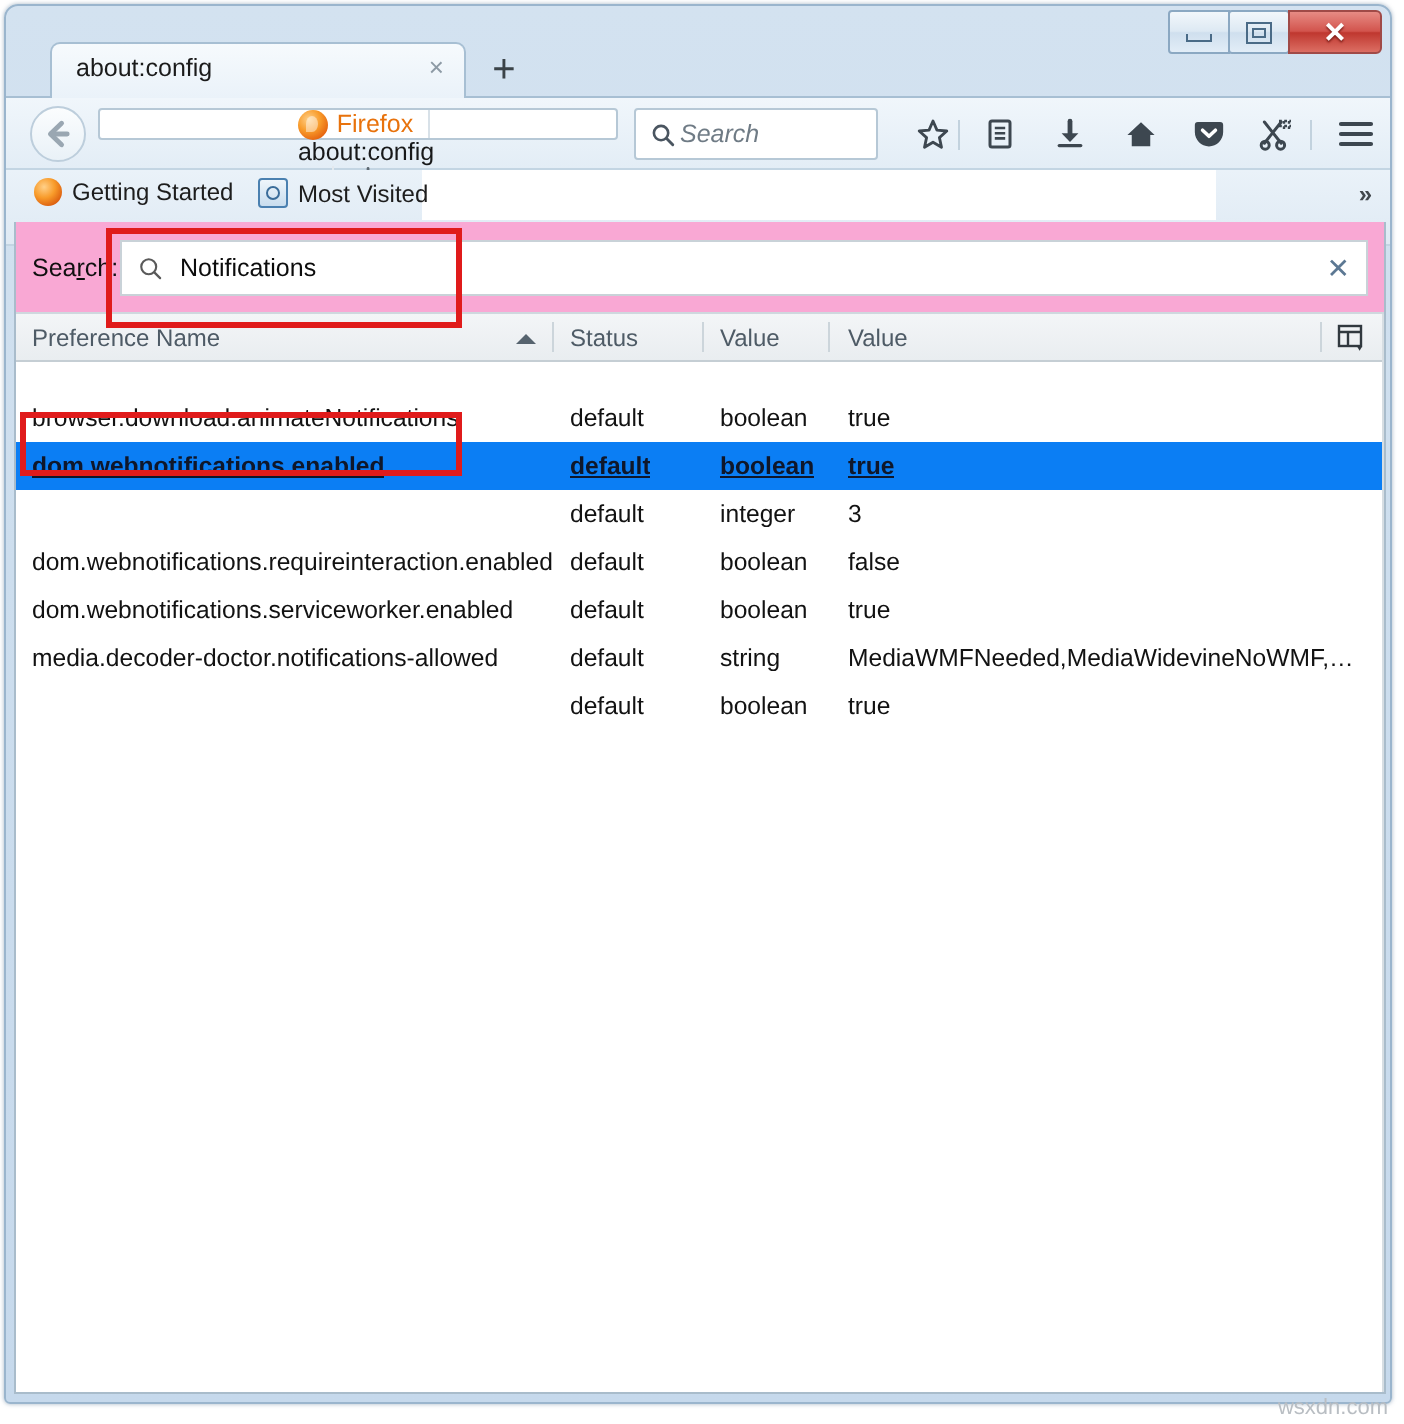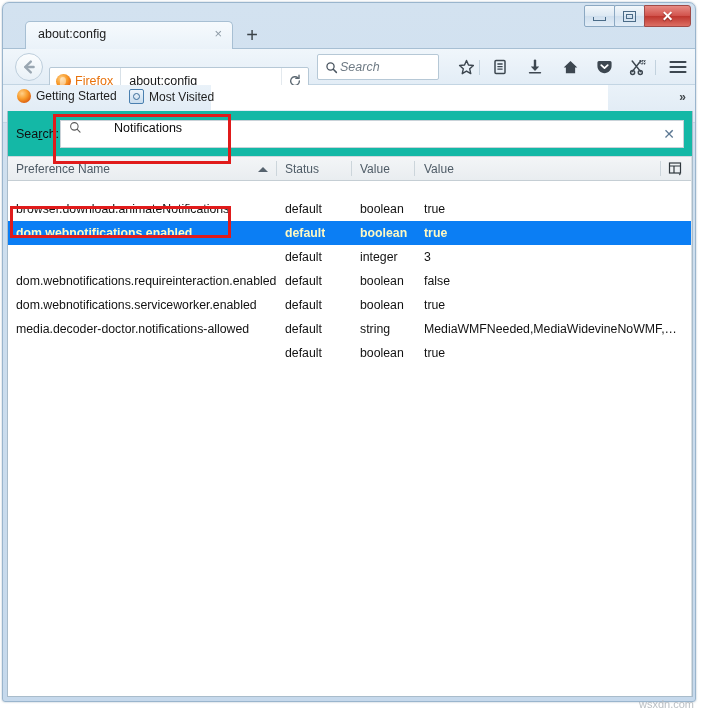--- a/index.html
+++ b/index.html
@@ -163,28 +163,29 @@
     width: 28px; height: 28px;
     border-radius: 50%;
     background: linear-gradient(to bottom, #fbfdfe, #e9f1f7);
     border: 1px solid #bdcedc;
     box-sizing: border-box;
   }
   #back-button svg { display:block; margin: 5px auto; }
 
   #urlbar {
     position: absolute;
-    left: 46px; top: 18px;
-    width: 260px; height: 28px;
+    left: 46px; top: 5px;
+    width: 260px; height: 16px;
     background: #ffffff;
     border: 1px solid #b6c8d6;
     border-radius: 2px;
     box-sizing: border-box;
     display: flex;
     align-items: center;
+    flex-direction: column;
   }
   #ff-badge {
     display: flex;
     align-items: center;
     padding: 0 7px 0 6px;
     height: 100%;
     border-right: 1px solid #d8e1e8;
   }
   .ff-logo {
     width: 15px; height: 15px;
@@ -341,21 +342,21 @@
     border-top: none;
     box-sizing: border-box;
     overflow: hidden;
   }
 
   #search-row {
     position: absolute;
     left: 0; top: 0;
     width: 100%;
     height: 46px;
-    background: #14b8a6;
+    background: #f9a8d4;
     border-bottom: 1px solid #cfd8de;
     box-sizing: border-box;
   }
   #search-label {
     position: absolute;
     left: 8px;
     top: 16px;
     font-size: 12.5px;
     color: #101010;
   }
@@ -363,21 +364,21 @@
   #prefs-search-box {
     position: absolute;
     left: 52px;
     top: 9px;
     right: 8px;
     height: 28px;
     background: #ffffff;
     border: 1px solid #c9d2d8;
     box-sizing: border-box;
     display: flex;
-    gap: 24px;
+    align-items: center;
   }
   #prefs-search-value {
     font-size: 12.5px;
     color: #0c0c0c;
     margin-left: 8px;
   }
   #prefs-search-clear {
     position: absolute;
     right: 8px;
     top: 6px;
@@ -438,21 +439,21 @@
     background: #ffffff;
     margin-top: 16px;
   }
   .row {
     position: relative;
     height: 24px;
     line-height: 24px;
     white-space: nowrap;
   }
   .row.selected { background: #0b7ef4; }
-  .row.selected .cell { color: #fef9c3; font-weight: 600; }
+  .row.selected .cell { color: #0f172a; font-weight: 600; text-decoration: underline; }
   .cell {
     position: absolute;
     top: 0;
     font-size: 12.3px;
     color: #121212;
     white-space: nowrap;
     overflow: hidden;
   }
   .c-name   { left: 8px;   max-width: 264px; }
   .c-status { left: 277px; }

